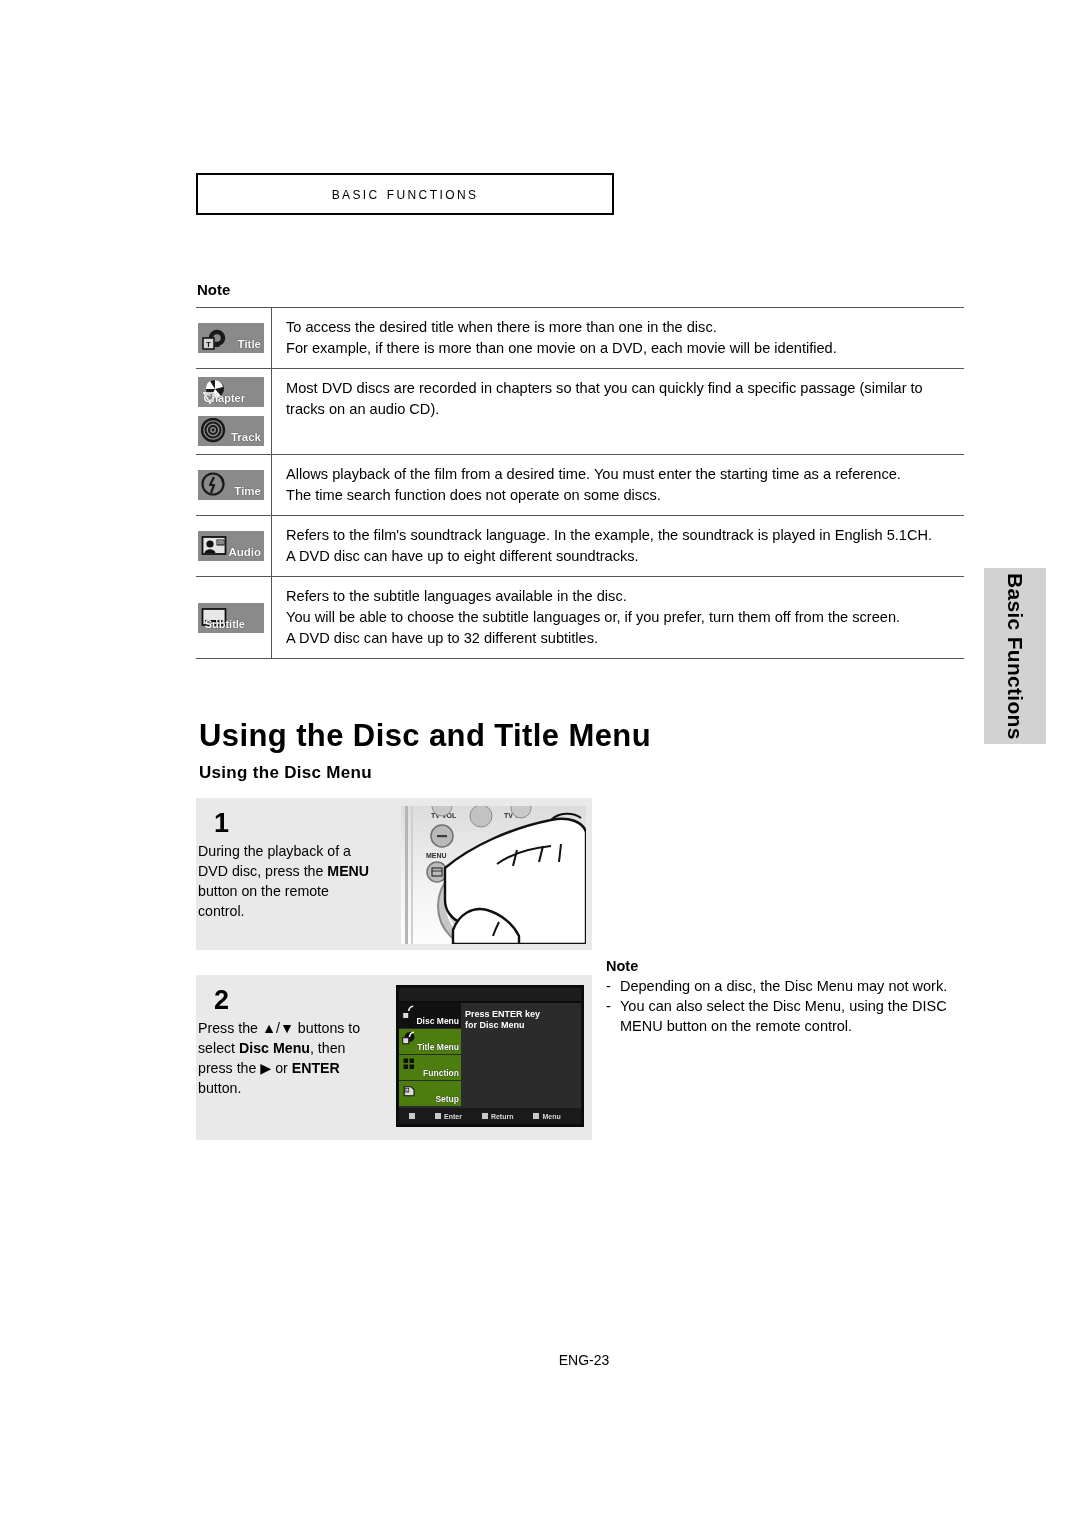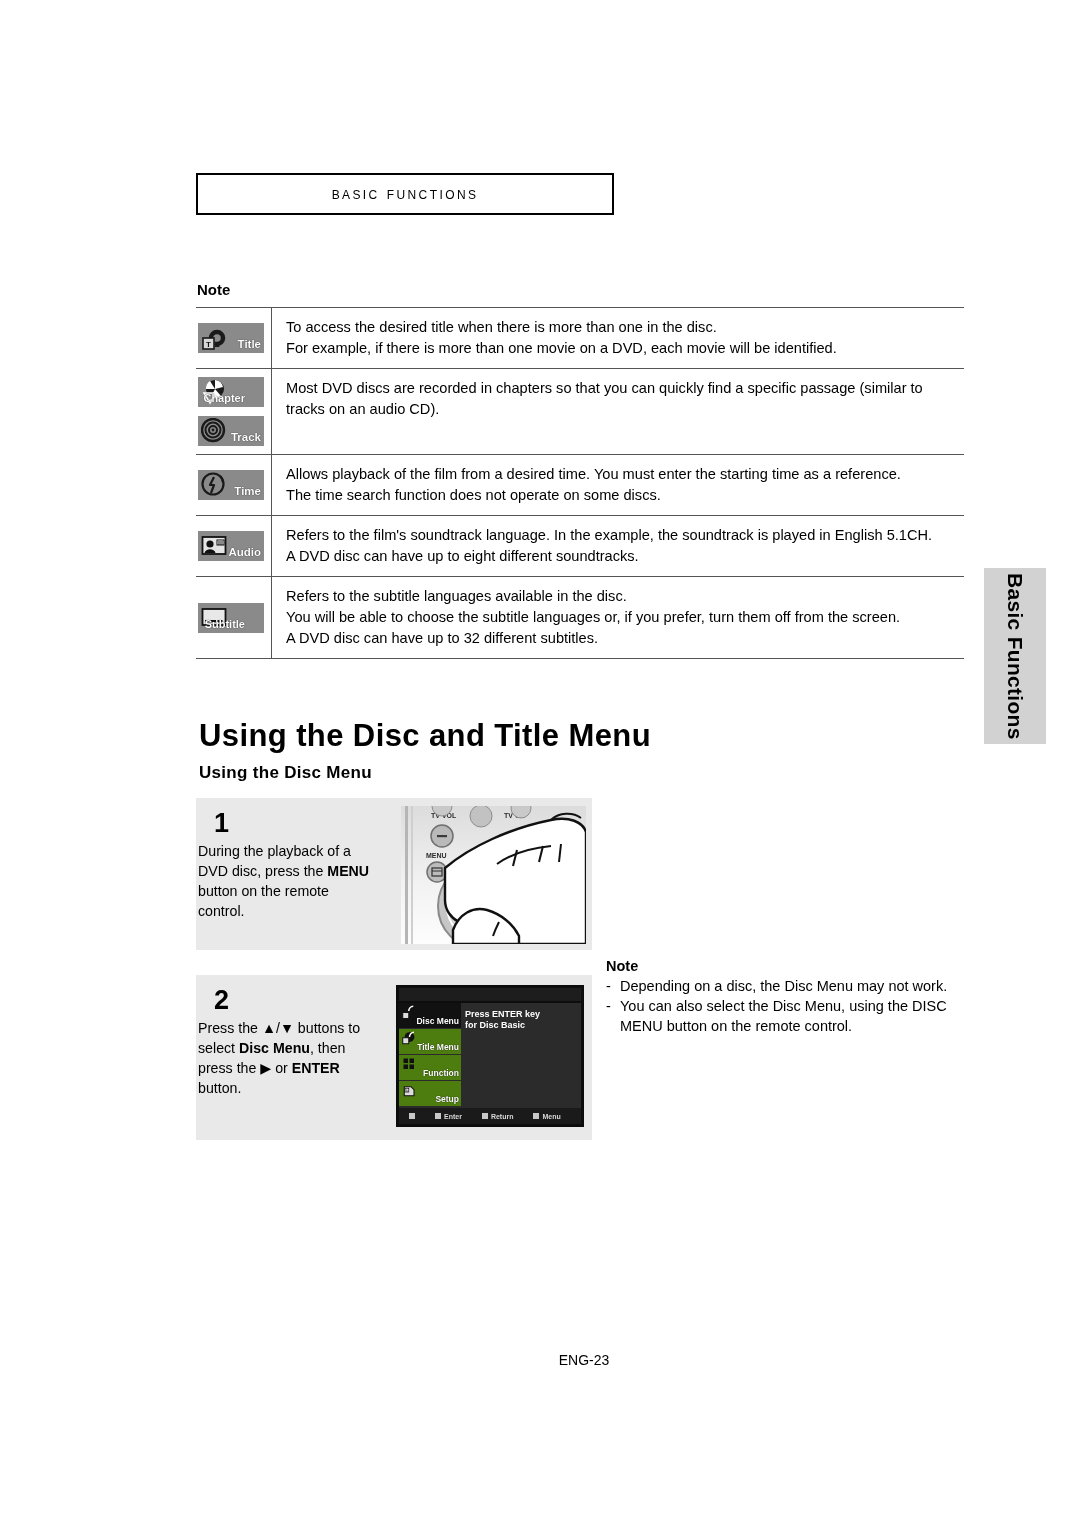--- a/index.html
+++ b/index.html
@@ -392,21 +392,21 @@
               <span class="ticon"><svg viewBox="0 0 20 20">
                   <path d="M3 5 h9 l4 4 v8 h-13 z" fill="#ddd" stroke="#111" stroke-width="1.4"></path>
                   <rect x="4" y="7" width="5" height="5" fill="#fff" stroke="#111" stroke-width="1"></rect>
                   <text x="6.5" y="11.5" font-size="5" text-anchor="middle" font-family="Liberation Sans, sans-serif" fill="#111">S</text>
                 </svg></span>
               <span class="tlabel">Setup</span>
             </div>
           </div>
         <div class="tv-panel" id="tv-panel">
             <div>Press ENTER key</div>
-            <div>for Disc Basic</div>
+            <div>for Disc Menu</div>
           </div>
       </div>
       <div class="tv-bottombar" id="tv-bottombar">
         <div class="tv-hint">
           <span class="k"></span>
         </div>
       <div class="tv-hint">
             <span class="k"></span>
             <span>Enter</span>
           </div>

